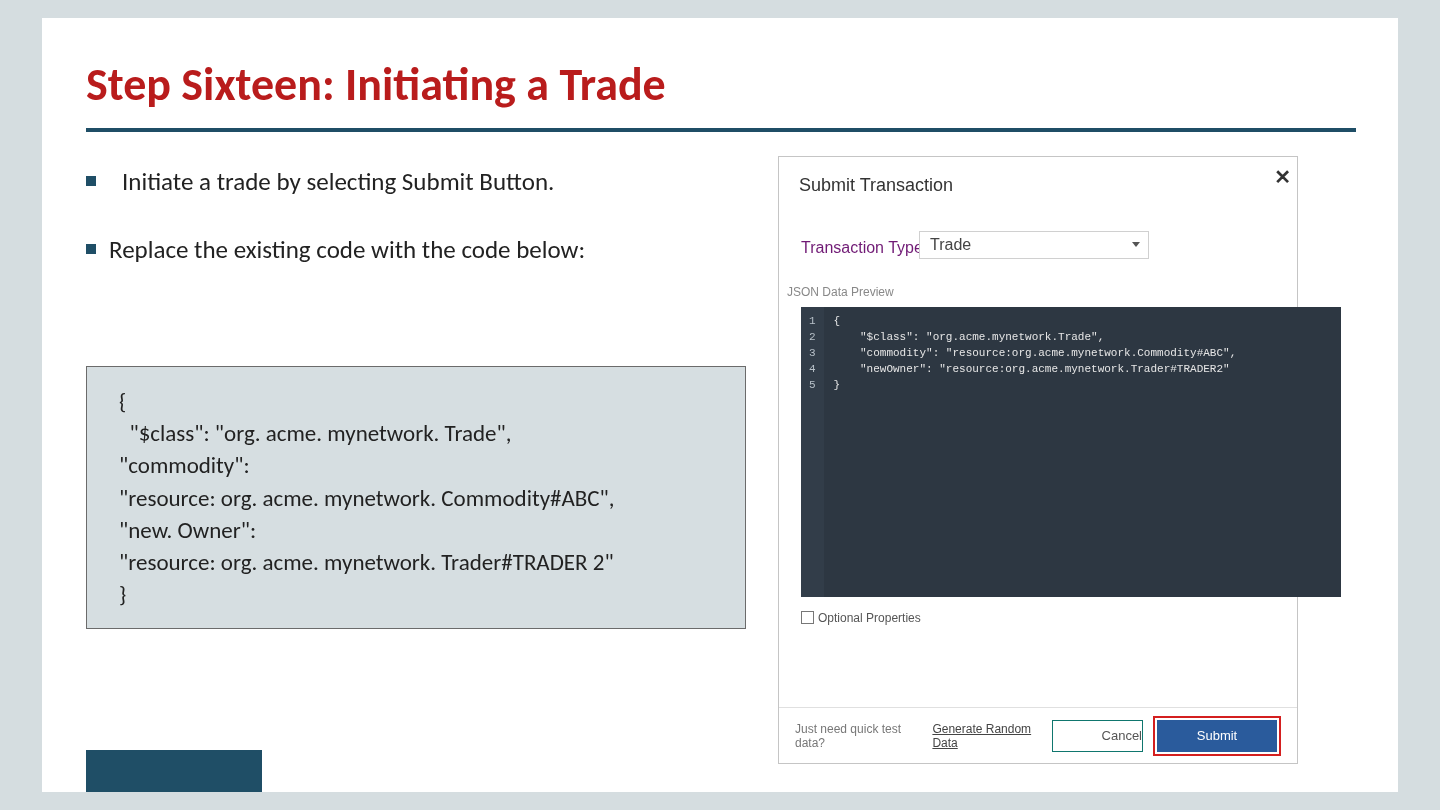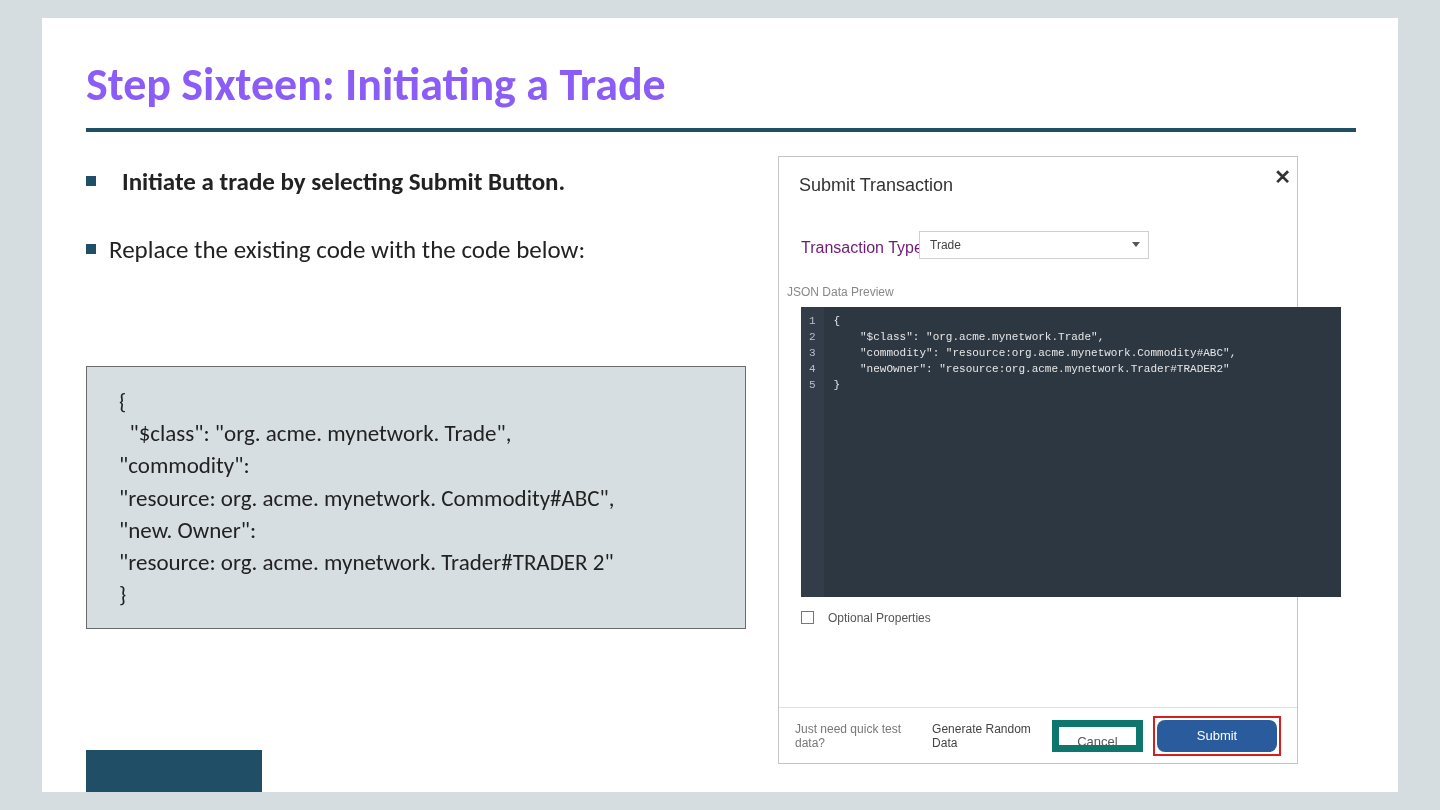--- a/index.html
+++ b/index.html
@@ -16,21 +16,21 @@
     width: 1356px;
     height: 774px;
     background: #ffffff;
   }
   .title {
     position: absolute;
     top: 38px;
     left: 44px;
     font-size: 46px;
     font-weight: 700;
-    color: #8b5cf6;
+    color: #b91c1c;
   }
   .title-rule {
     position: absolute;
     top: 110px;
     left: 44px;
     width: 1270px;
     height: 0;
     border-top: 4px solid #1f4e66;
   }
   .bullet-item {
@@ -43,21 +43,21 @@
   .bullet-item .sq {
     width: 10px; height: 10px;
     background: #1f4e66;
     margin-top: 10px;
     flex: 0 0 auto;
   }
   .bullet-item .txt {
     font-size: 25px;
     color: #222;
   }
-  .b1 { top: 148px; font-weight: bold; }
+  .b1 { top: 148px; }
   .b2 { top: 216px; gap: 13px; }
 
   .code-box {
     position: absolute;
     top: 348px;
     left: 44px;
     width: 660px;
     border: 1px solid #6b6b6b;
     background: #d6dee1;
     padding: 18px 22px 18px 32px;
@@ -106,21 +106,21 @@
     color: #701a75;
   }
   .select {
     position: absolute;
     top: 74px;
     left: 140px;
     width: 230px;
     height: 28px;
     border: 1px solid #d0d0d0;
     background: #fff;
-    font-size: 12px;
+    font-size: 16px;
     color: #444;
     padding: 0 22px 16px 10px;
     line-height: 26px;
     cursor: pointer;
   }
   .select .caret {
     position: absolute;
     right: 8px;
     top: 10px;
     width: 0; height: 0;
@@ -162,21 +162,21 @@
     white-space: pre;
     flex: 1;
     color: #e6e6e6;
   }
   .opt-row {
     position: absolute;
     top: 454px;
     left: 22px;
     display: flex;
     align-items: flex-start;
-    gap: 14px;
+    gap: 4px;
   }
   .checkbox {
     width: 13px; height: 13px;
     border: 1px solid #777;
     background: #fff;
     cursor: pointer;
   }
   .opt-label {
     font-size: 12px;
     color: #555;
@@ -192,47 +192,47 @@
     padding: 12px 16px;
   }
   .footer .prompt {
     font-size: 12px;
     color: #777;
     margin-right: 6px;
   }
   .footer .gen-link {
     font-size: 12px;
     color: #444;
+    text-decoration: underline;
     cursor: pointer;
   }
   .footer .spacer { flex: 1; }
   .btn-cancel {
     width: 96px; height: 32px;
-    border: 7px solid #0f766e;
+    border: 1px solid #0f766e;
     background: #fff;
     color: #555;
     font-size: 13px;
     line-height: 30px;
-    text-align: center;
+    text-align: right;
     cursor: pointer;
     margin-right: 10px;
   }
   .submit-wrap {
     border: 2px solid #d41f1f;
     padding: 2px;
   }
   .btn-submit {
     width: 120px; height: 32px;
     background: #2a5b9c;
     color: #fff;
     font-size: 13px;
     line-height: 32px;
     text-align: center;
     cursor: pointer;
-    border-radius: 8px;
   }
   .accent-block {
     position: absolute;
     left: 44px;
     bottom: 0;
     width: 176px;
     height: 42px;
     background: #1f4e66;
   }
 </style>

